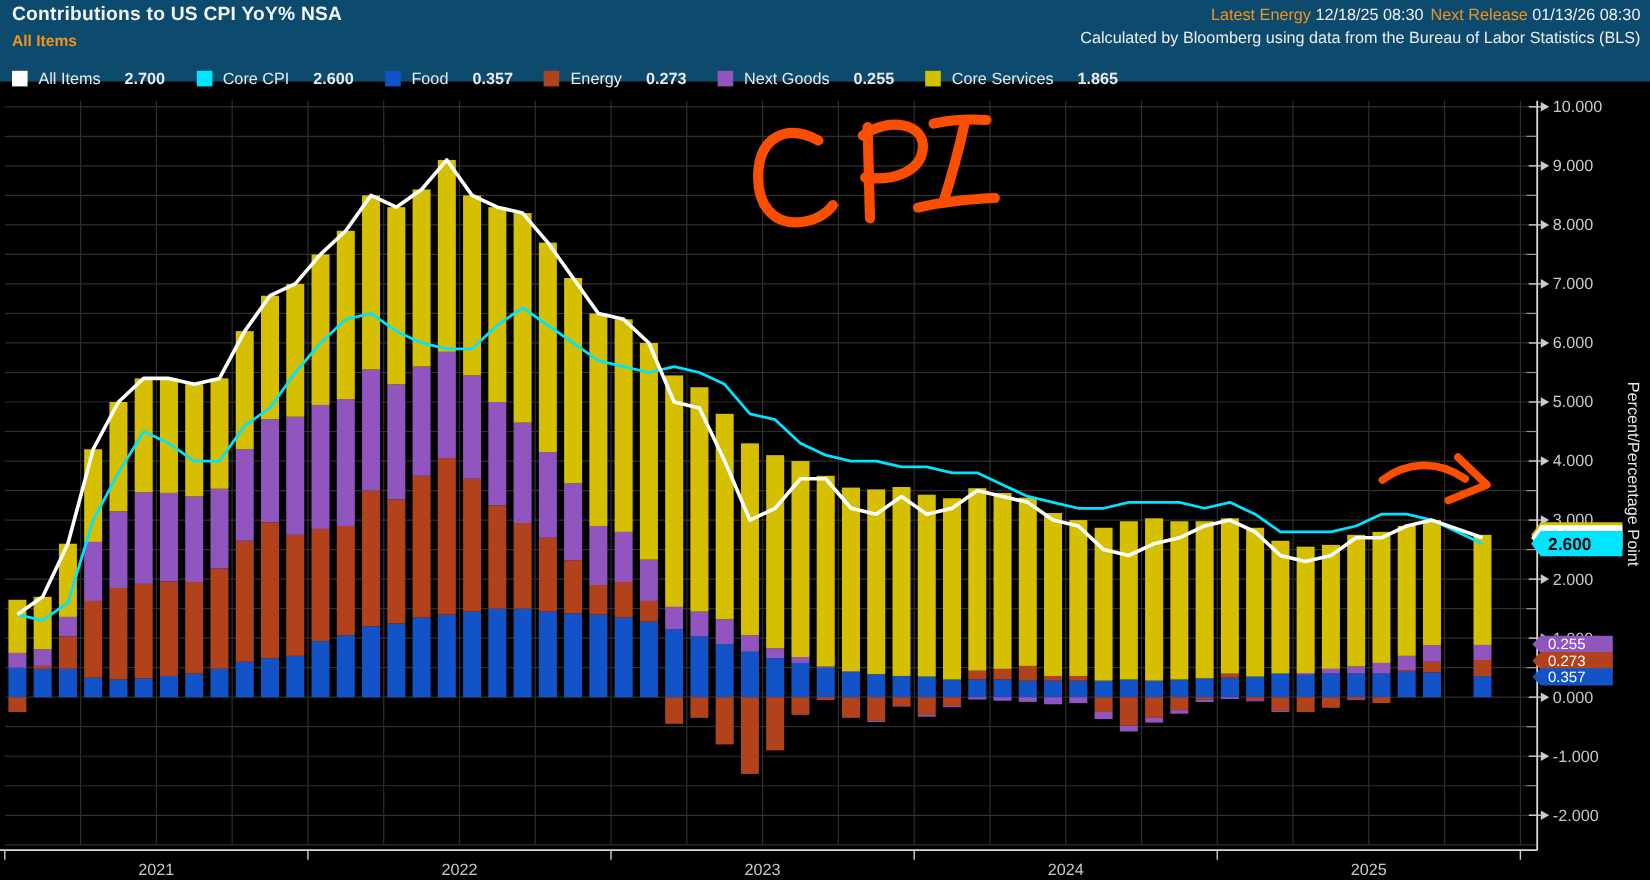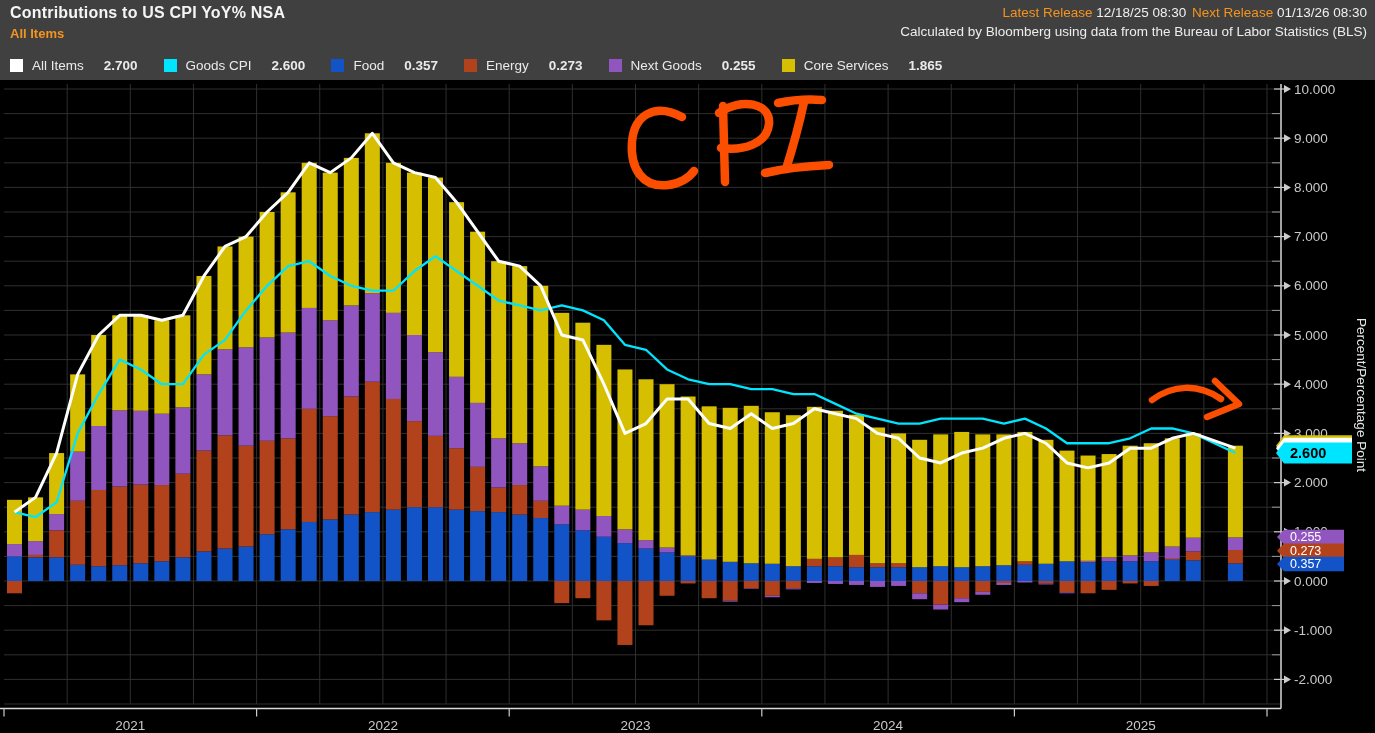--- a/index.html
+++ b/index.html
@@ -1,18 +1,18 @@
 <!DOCTYPE html>
 <html><head>
 <meta charset="utf-8">
 <style>
   html,body{margin:0;padding:0;background:#000;}
   .page{position:relative;width:1375px;height:733px;background:#000;overflow:hidden;
         font-family:"Liberation Sans",sans-serif;-webkit-font-smoothing:antialiased;}
-  .hdr{position:absolute;left:0;top:0;width:1375px;height:80px;background:#404040;}
+  .hdr{position:absolute;left:0;top:0;width:1375px;height:68px;background:#0c4a6e;}
   .title{position:absolute;left:10px;top:4px;font-size:16px;font-weight:bold;color:#f5f5f5;letter-spacing:.2px;}
   .subtitle{position:absolute;left:10px;top:26px;font-size:13px;font-weight:bold;color:#f4941e;}
   .releases{position:absolute;right:8px;top:5px;font-size:13.5px;color:#f0f0f0;text-align:right;white-space:nowrap;}
   .releases .amber{color:#f4941e;}
   .releases .val{color:#f0f0f0;margin-right:2px;}
   .releases .val:last-child{margin-right:0;}
   .attribution{position:absolute;right:8px;top:24px;font-size:13.5px;color:#ededed;white-space:nowrap;}
   .legend{position:absolute;left:10px;top:58px;display:flex;align-items:center;gap:26px;}
   .leg-item{display:flex;align-items:center;cursor:default;}
   .leg-sw{width:13px;height:13px;margin-right:9px;display:inline-block;}
@@ -21,37 +21,37 @@
   svg text{font-family:"Liberation Sans",sans-serif;}
 </style>
 </head>
 <body>
 
 <div class="page">
   <div class="hdr">
     <div class="title">Contributions to US CPI YoY% NSA</div>
     <div class="subtitle">All Items</div>
     <div class="releases">
-      <span class="amber">Latest Release</span>
+      <span class="amber">Latest Energy</span>
       <span> </span>
       <span class="val">12/18/25 08:30</span>
       <span class="amber">Next Release</span>
       <span> </span>
       <span class="val">01/13/26 08:30</span>
     </div>
     <div class="attribution">Calculated by Bloomberg using data from the Bureau of Labor Statistics (BLS)</div>
     <div class="legend">
         <div class="leg-item">
           <span class="leg-sw" style="background: rgb(255, 255, 255);"></span>
           <span class="leg-lbl">All Items</span>
           <span class="leg-val">2.700</span>
         </div>
         <div class="leg-item">
           <span class="leg-sw" style="background: rgb(0, 229, 255);"></span>
-          <span class="leg-lbl">Goods CPI</span>
+          <span class="leg-lbl">Core CPI</span>
           <span class="leg-val">2.600</span>
         </div>
         <div class="leg-item">
           <span class="leg-sw" style="background: rgb(18, 84, 200);"></span>
           <span class="leg-lbl">Food</span>
           <span class="leg-val">0.357</span>
         </div>
         <div class="leg-item">
           <span class="leg-sw" style="background: rgb(178, 66, 27);"></span>
           <span class="leg-lbl">Energy</span>

